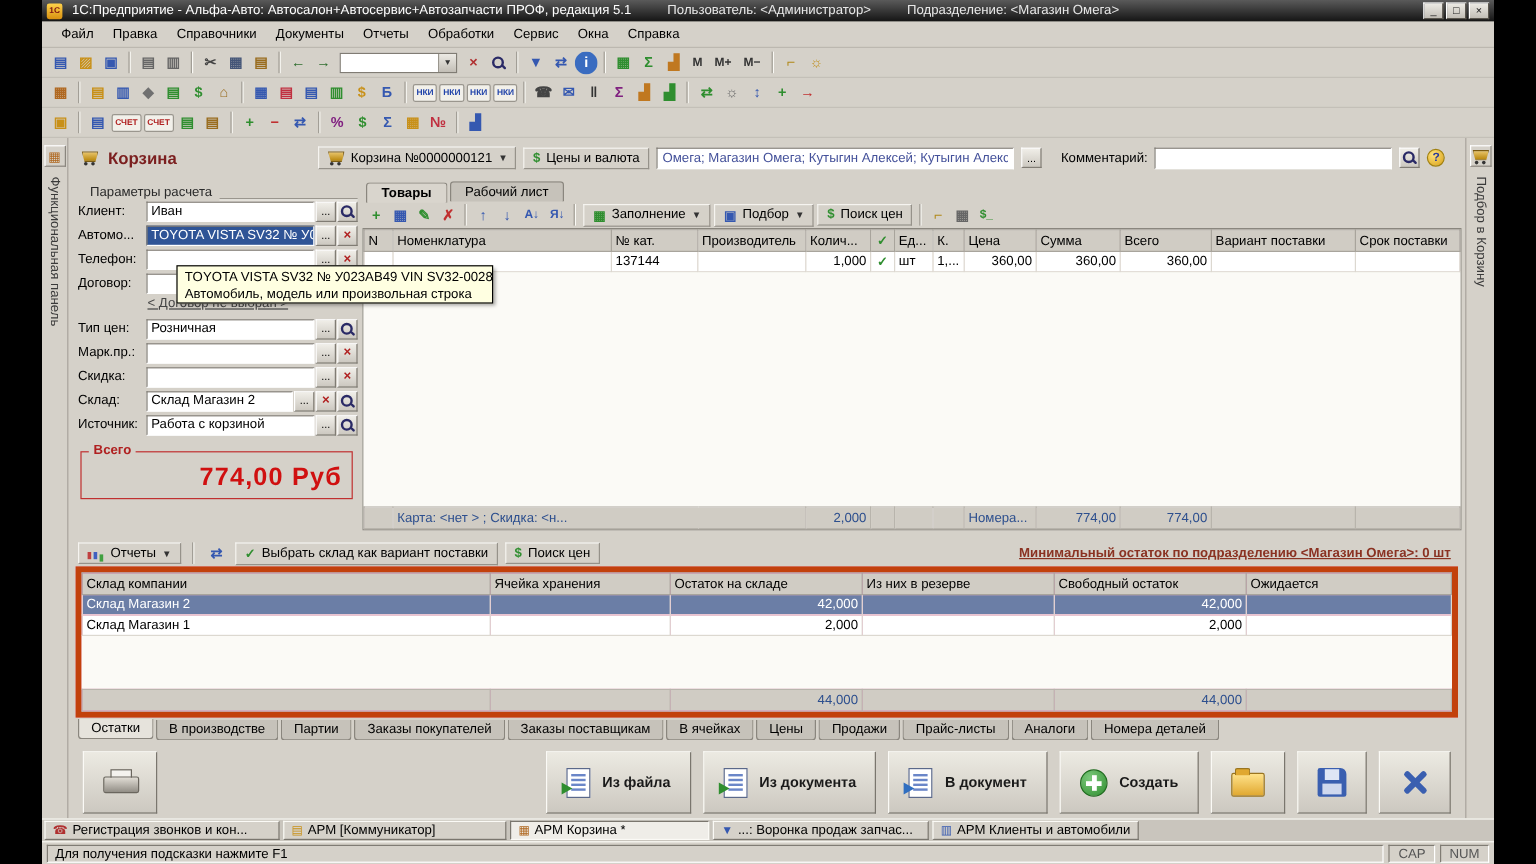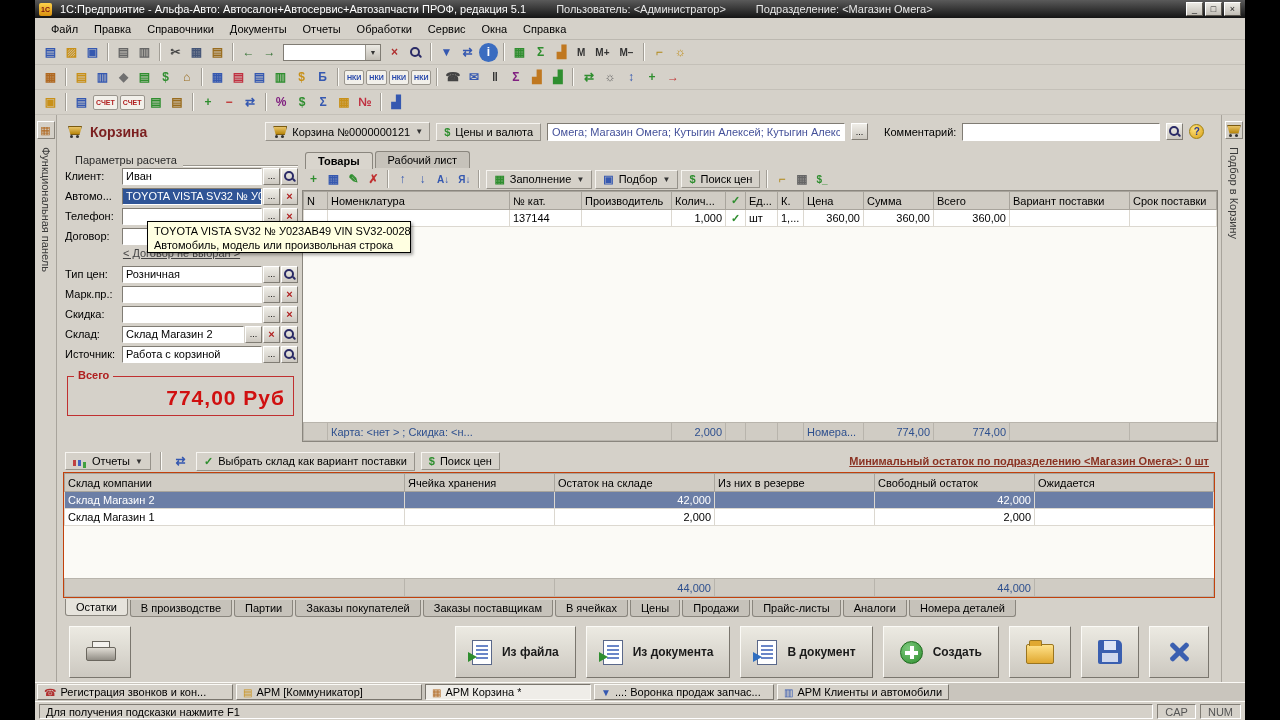--- a/index.html
+++ b/index.html
@@ -75,21 +75,21 @@
 
   
   .gt-toolbar{height:22px;display:flex;align-items:center;gap:3px;padding:0 2px;overflow:hidden;}
   .ticons{display:inline-flex;align-items:center;gap:1px;}
   .gi{font-size:11px;font-weight:bold;}
   .gi.green{color:#2f8e2f;}
   .gi.blue{color:#3558b0;}
 
   
   .gt-wrap{flex:1;display:flex;flex-direction:column;border:1px solid #8a867e;background:#fbfaf6;margin-right:3px;min-height:0;}
-  .stock-wrap{flex:1;display:flex;flex-direction:column;border:1px solid #c2410c;background:#f9a8d4;margin:0 6px;min-height:0;}
+  .stock-wrap{flex:1;display:flex;flex-direction:column;border:5px solid #c2410c;background:#f9a8d4;margin:0 6px;min-height:0;}
   table.grid{width:100%;border-collapse:collapse;table-layout:fixed;font-size:11px;}
   table.grid th{background:#d0ccc4;border:1px solid #a8a49c;font-weight:normal;text-align:left;height:18px;padding:0 3px;overflow:hidden;white-space:nowrap;}
   table.grid td{background:#fff;border:1px solid #dcd8d0;height:17px;padding:0 3px;overflow:hidden;white-space:nowrap;}
   table.grid td.num{text-align:right;}
   table.grid th.chk,table.grid td.chk{text-align:center;color:#2f8e2f;font-weight:bold;padding:0;}
   td.cell-focus{background:#2f5496;color:#fff;}
   tr.row-selected td{background:#6b7ea6;color:#fff;}
   .filler{flex:1;background:#fbfaf6;}
   table.grid.footer td{background:#d0ccc4;color:#2d4f8e;border:1px solid #b8b4ac;height:18px;}
   table.grid.footer td.info{color:#2d4f8e;}

